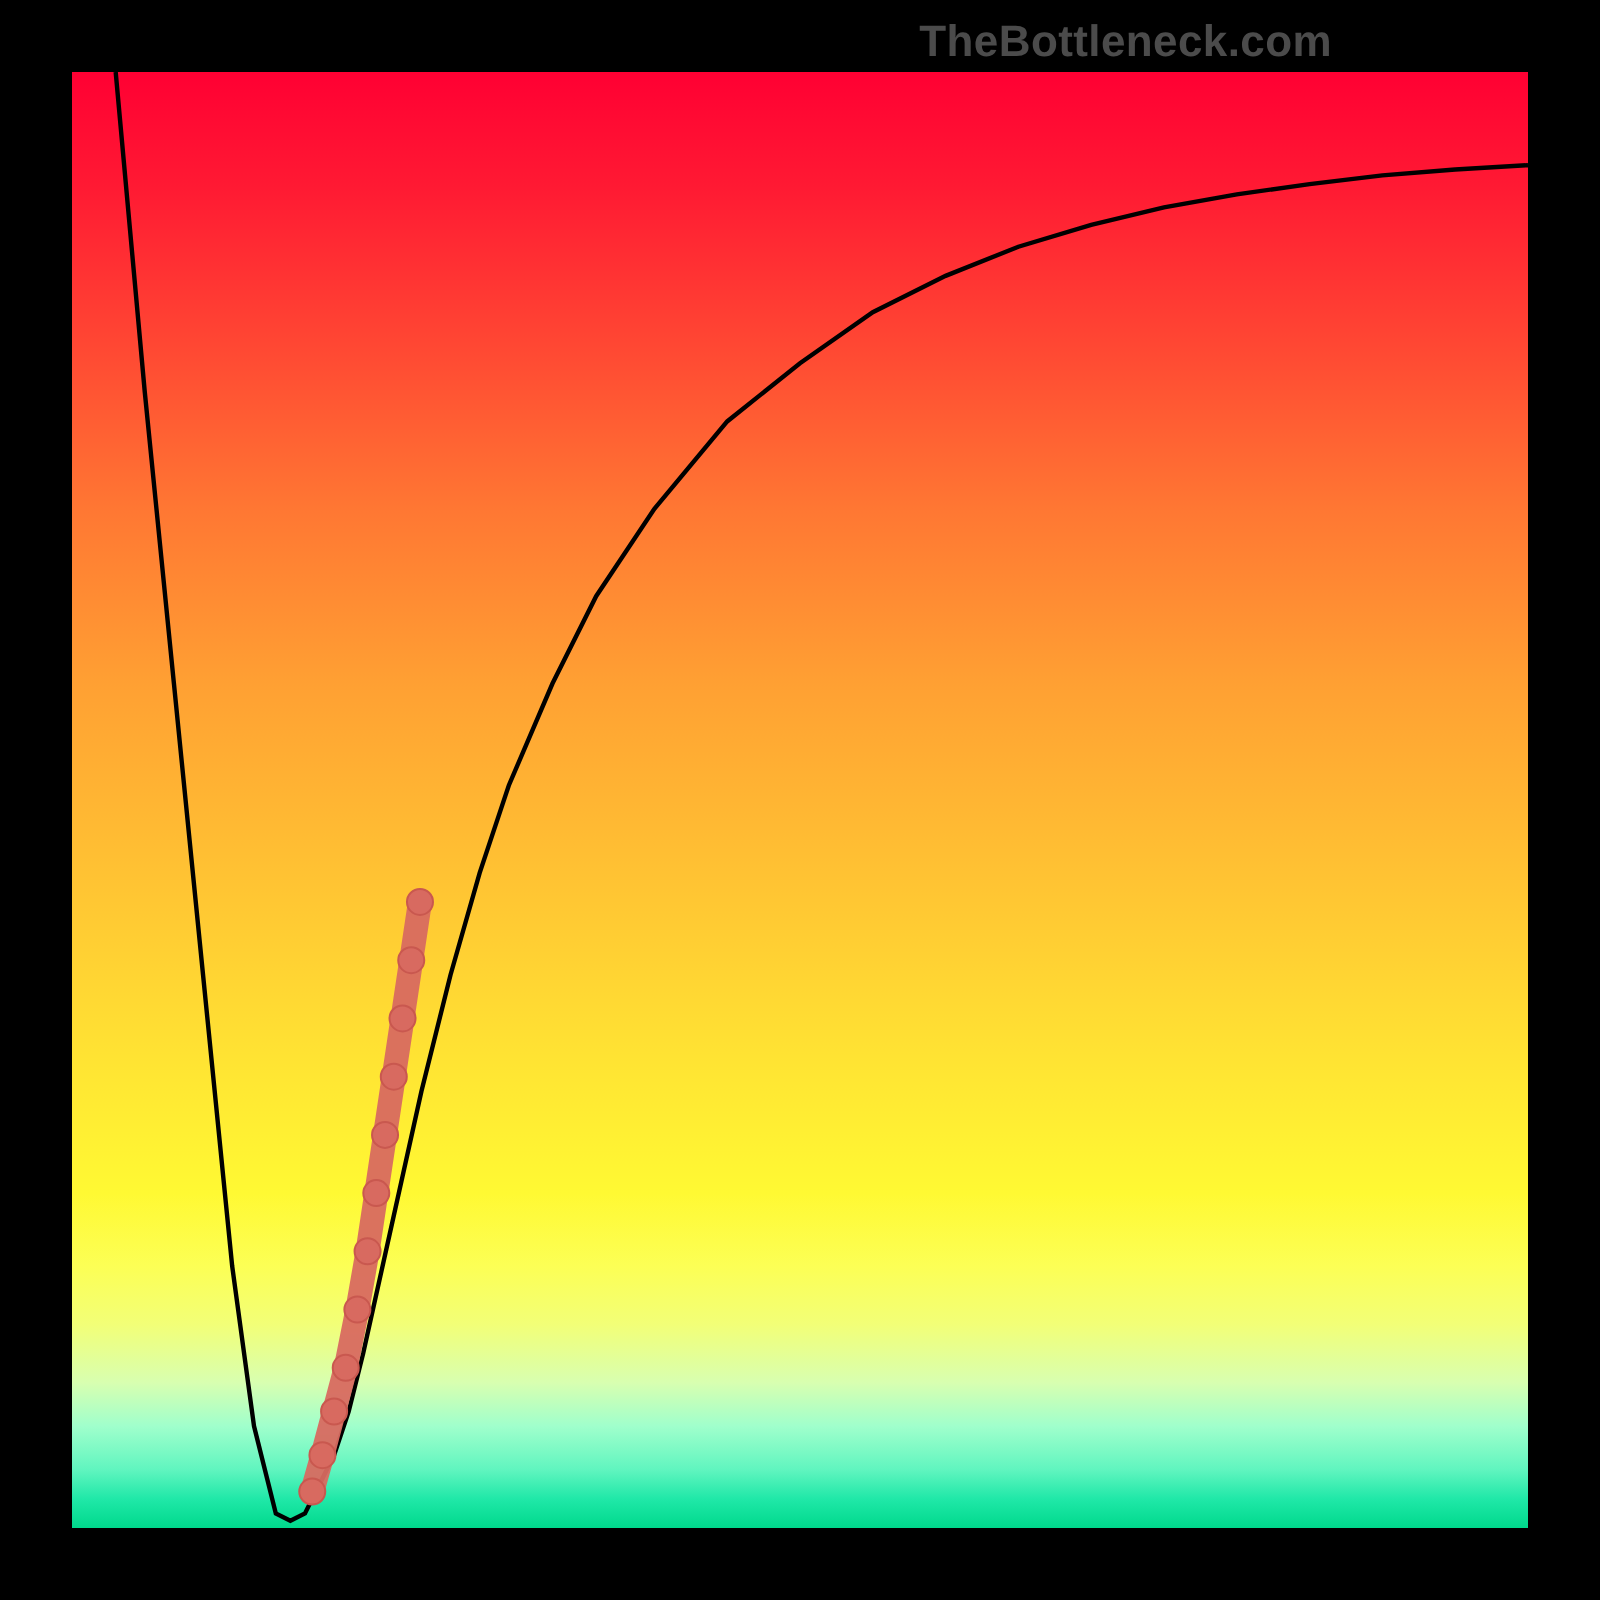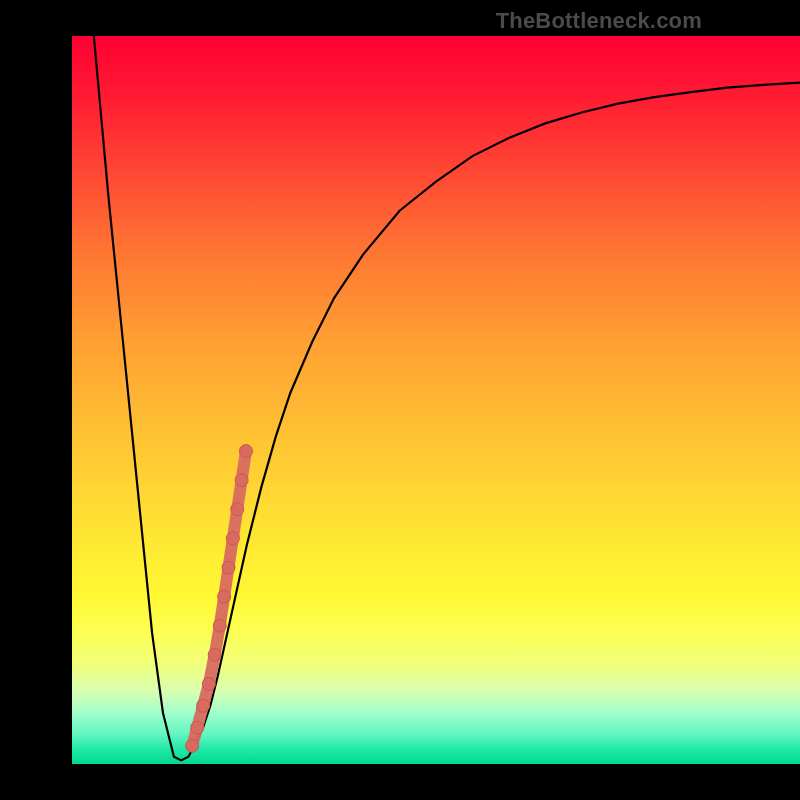--- a/index.html
+++ b/index.html
@@ -9,21 +9,20 @@
     height: 800px;
     overflow: hidden;
     background: #000;
     font-family: Arial, Helvetica, sans-serif;
   }
   .frame {
     position: relative;
     width: 680px;
     height: 800px;
     background: #000;
-    margin-left: 36px;
   }
   .plot-area {
     position: absolute;
     left: 36px;
     top: 36px;
     width: 728px;
     height: 728px;
     overflow: hidden;
   }
   .gradient-bg {

